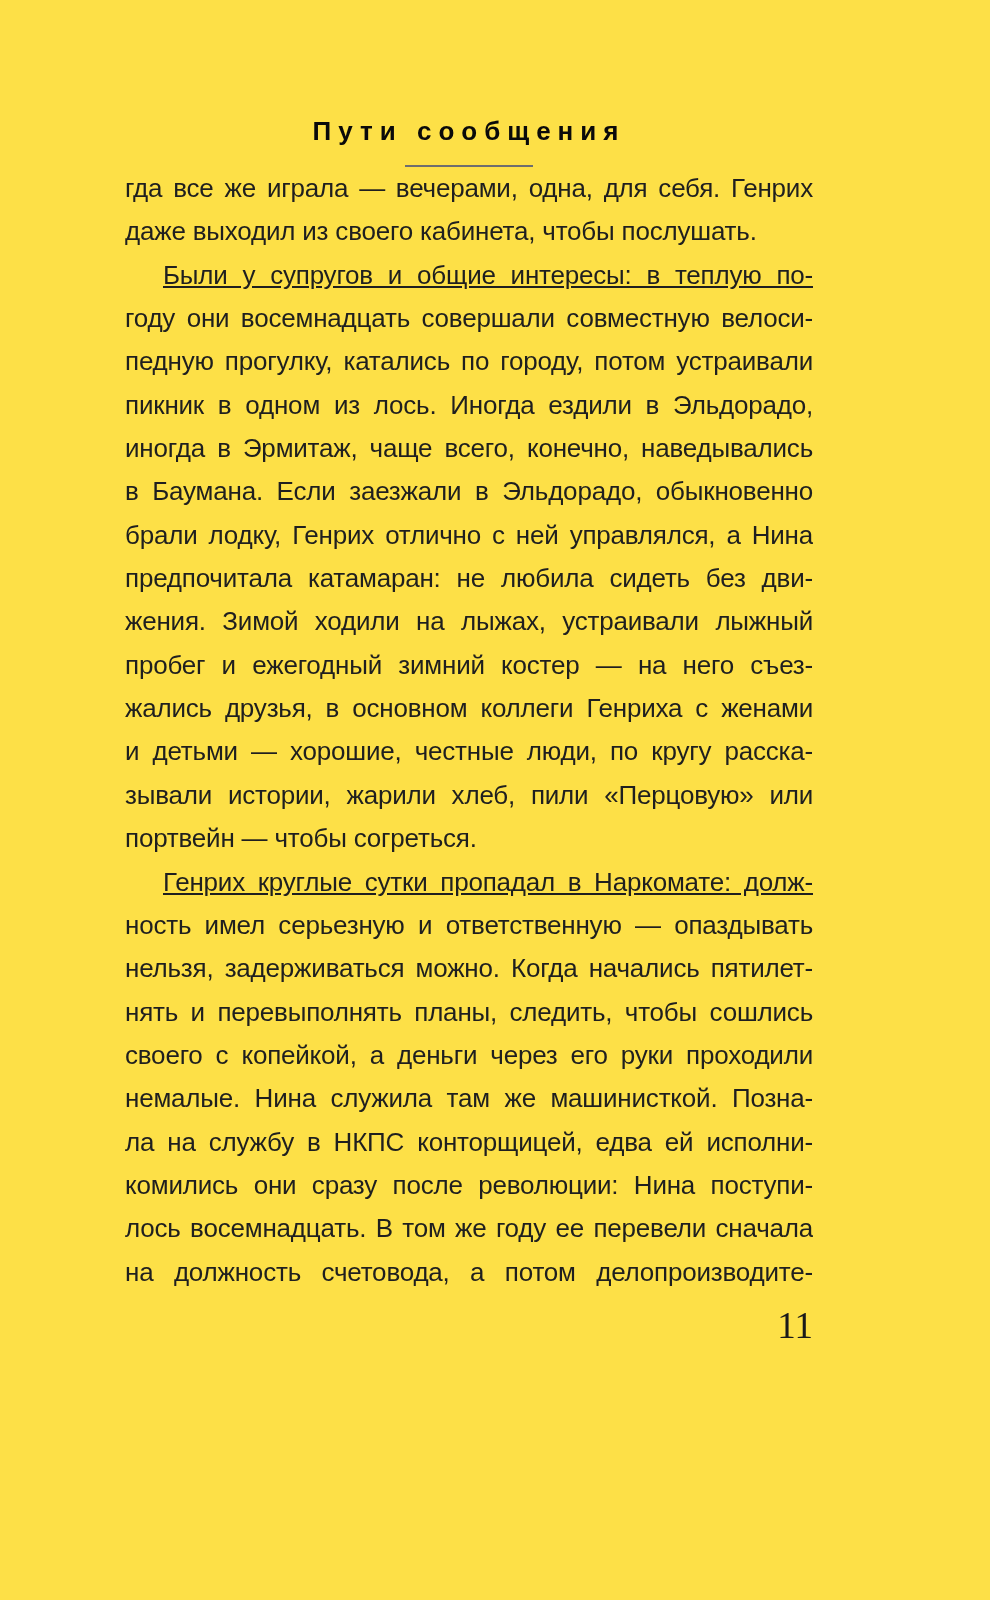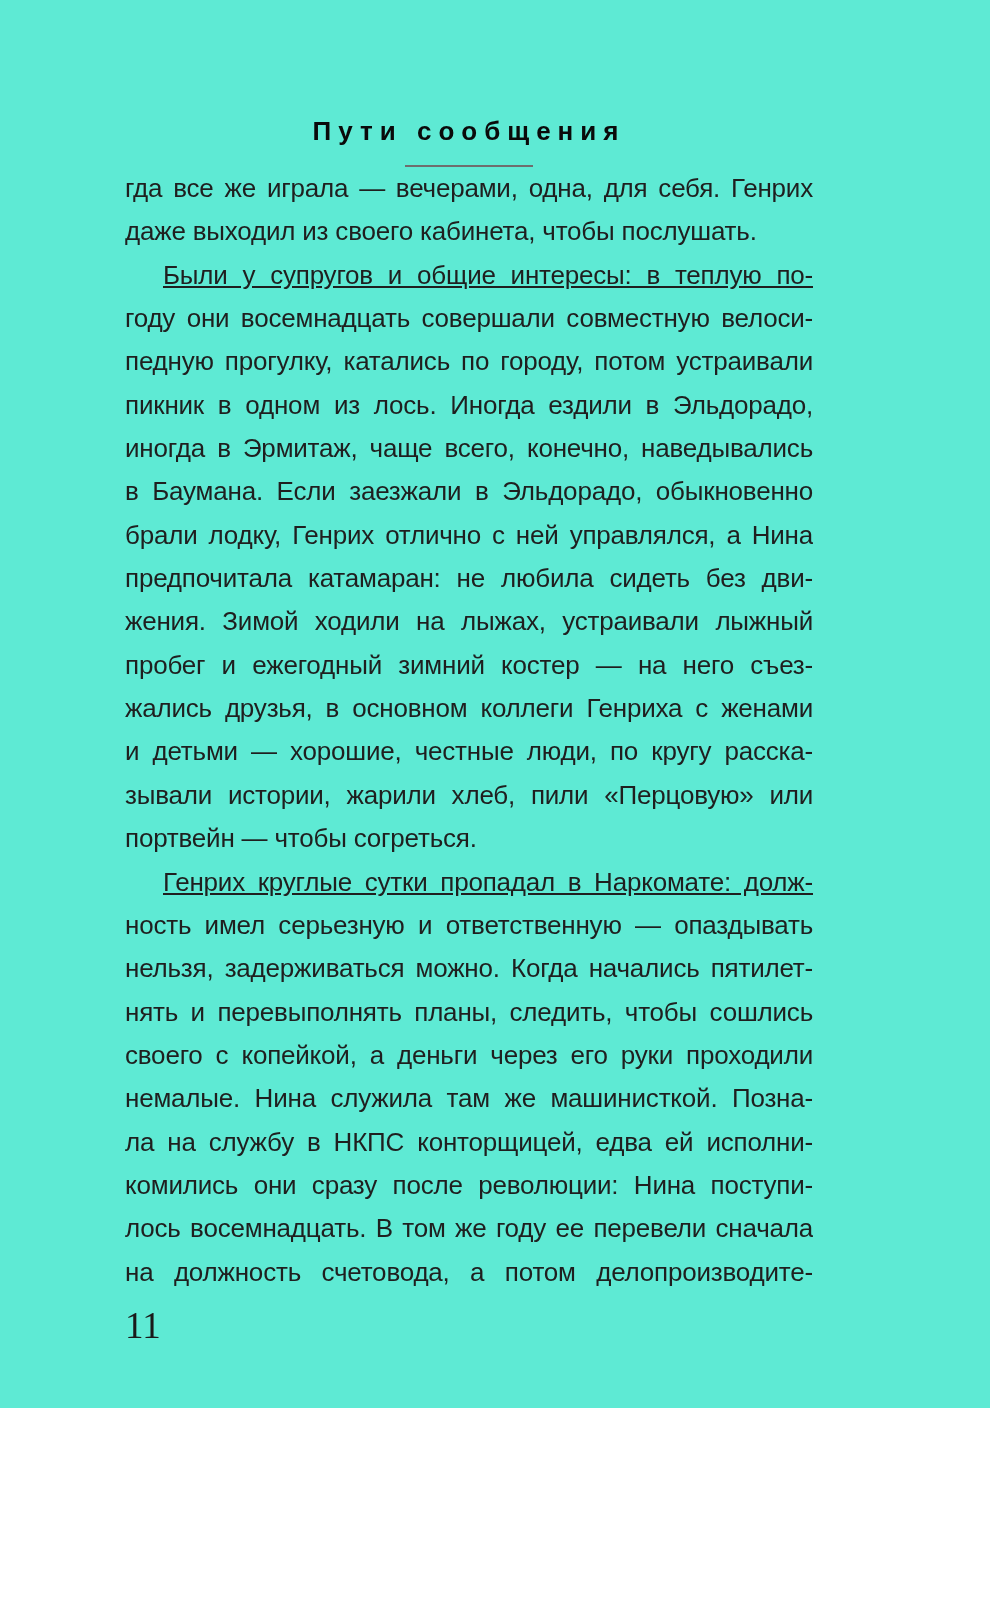--- a/index.html
+++ b/index.html
@@ -3,22 +3,22 @@
 <meta charset="utf-8">
 <style>
   html, body {
     margin: 0;
     padding: 0;
     background: #ffffff;
   }
   .page {
     position: relative;
     width: 990px;
-    height: 1408px;
-    background: #5eead4;
+    height: 1600px;
+    background: #fde047;
     overflow: hidden;
     font-family: "Liberation Sans", "DejaVu Sans", sans-serif;
   }
   .content {
     position: absolute;
     left: 125px;
     top: 0;
     width: 688px;
   }
   .running-title {
@@ -54,21 +54,21 @@
   }
   .line.indent {
     text-indent: 38px;
     text-decoration: underline;
   }
   .line.para-end {
     text-align-last: left;
   }
   .page-number {
     margin-top: 12px;
-    text-align: left;
+    text-align: right;
     font-family: "Liberation Serif", "DejaVu Serif", serif;
     font-size: 37px;
     line-height: 40px;
     color: #1a1a1a;
   }
 </style>
 </head>
 <body>
 
 <div class="page">

